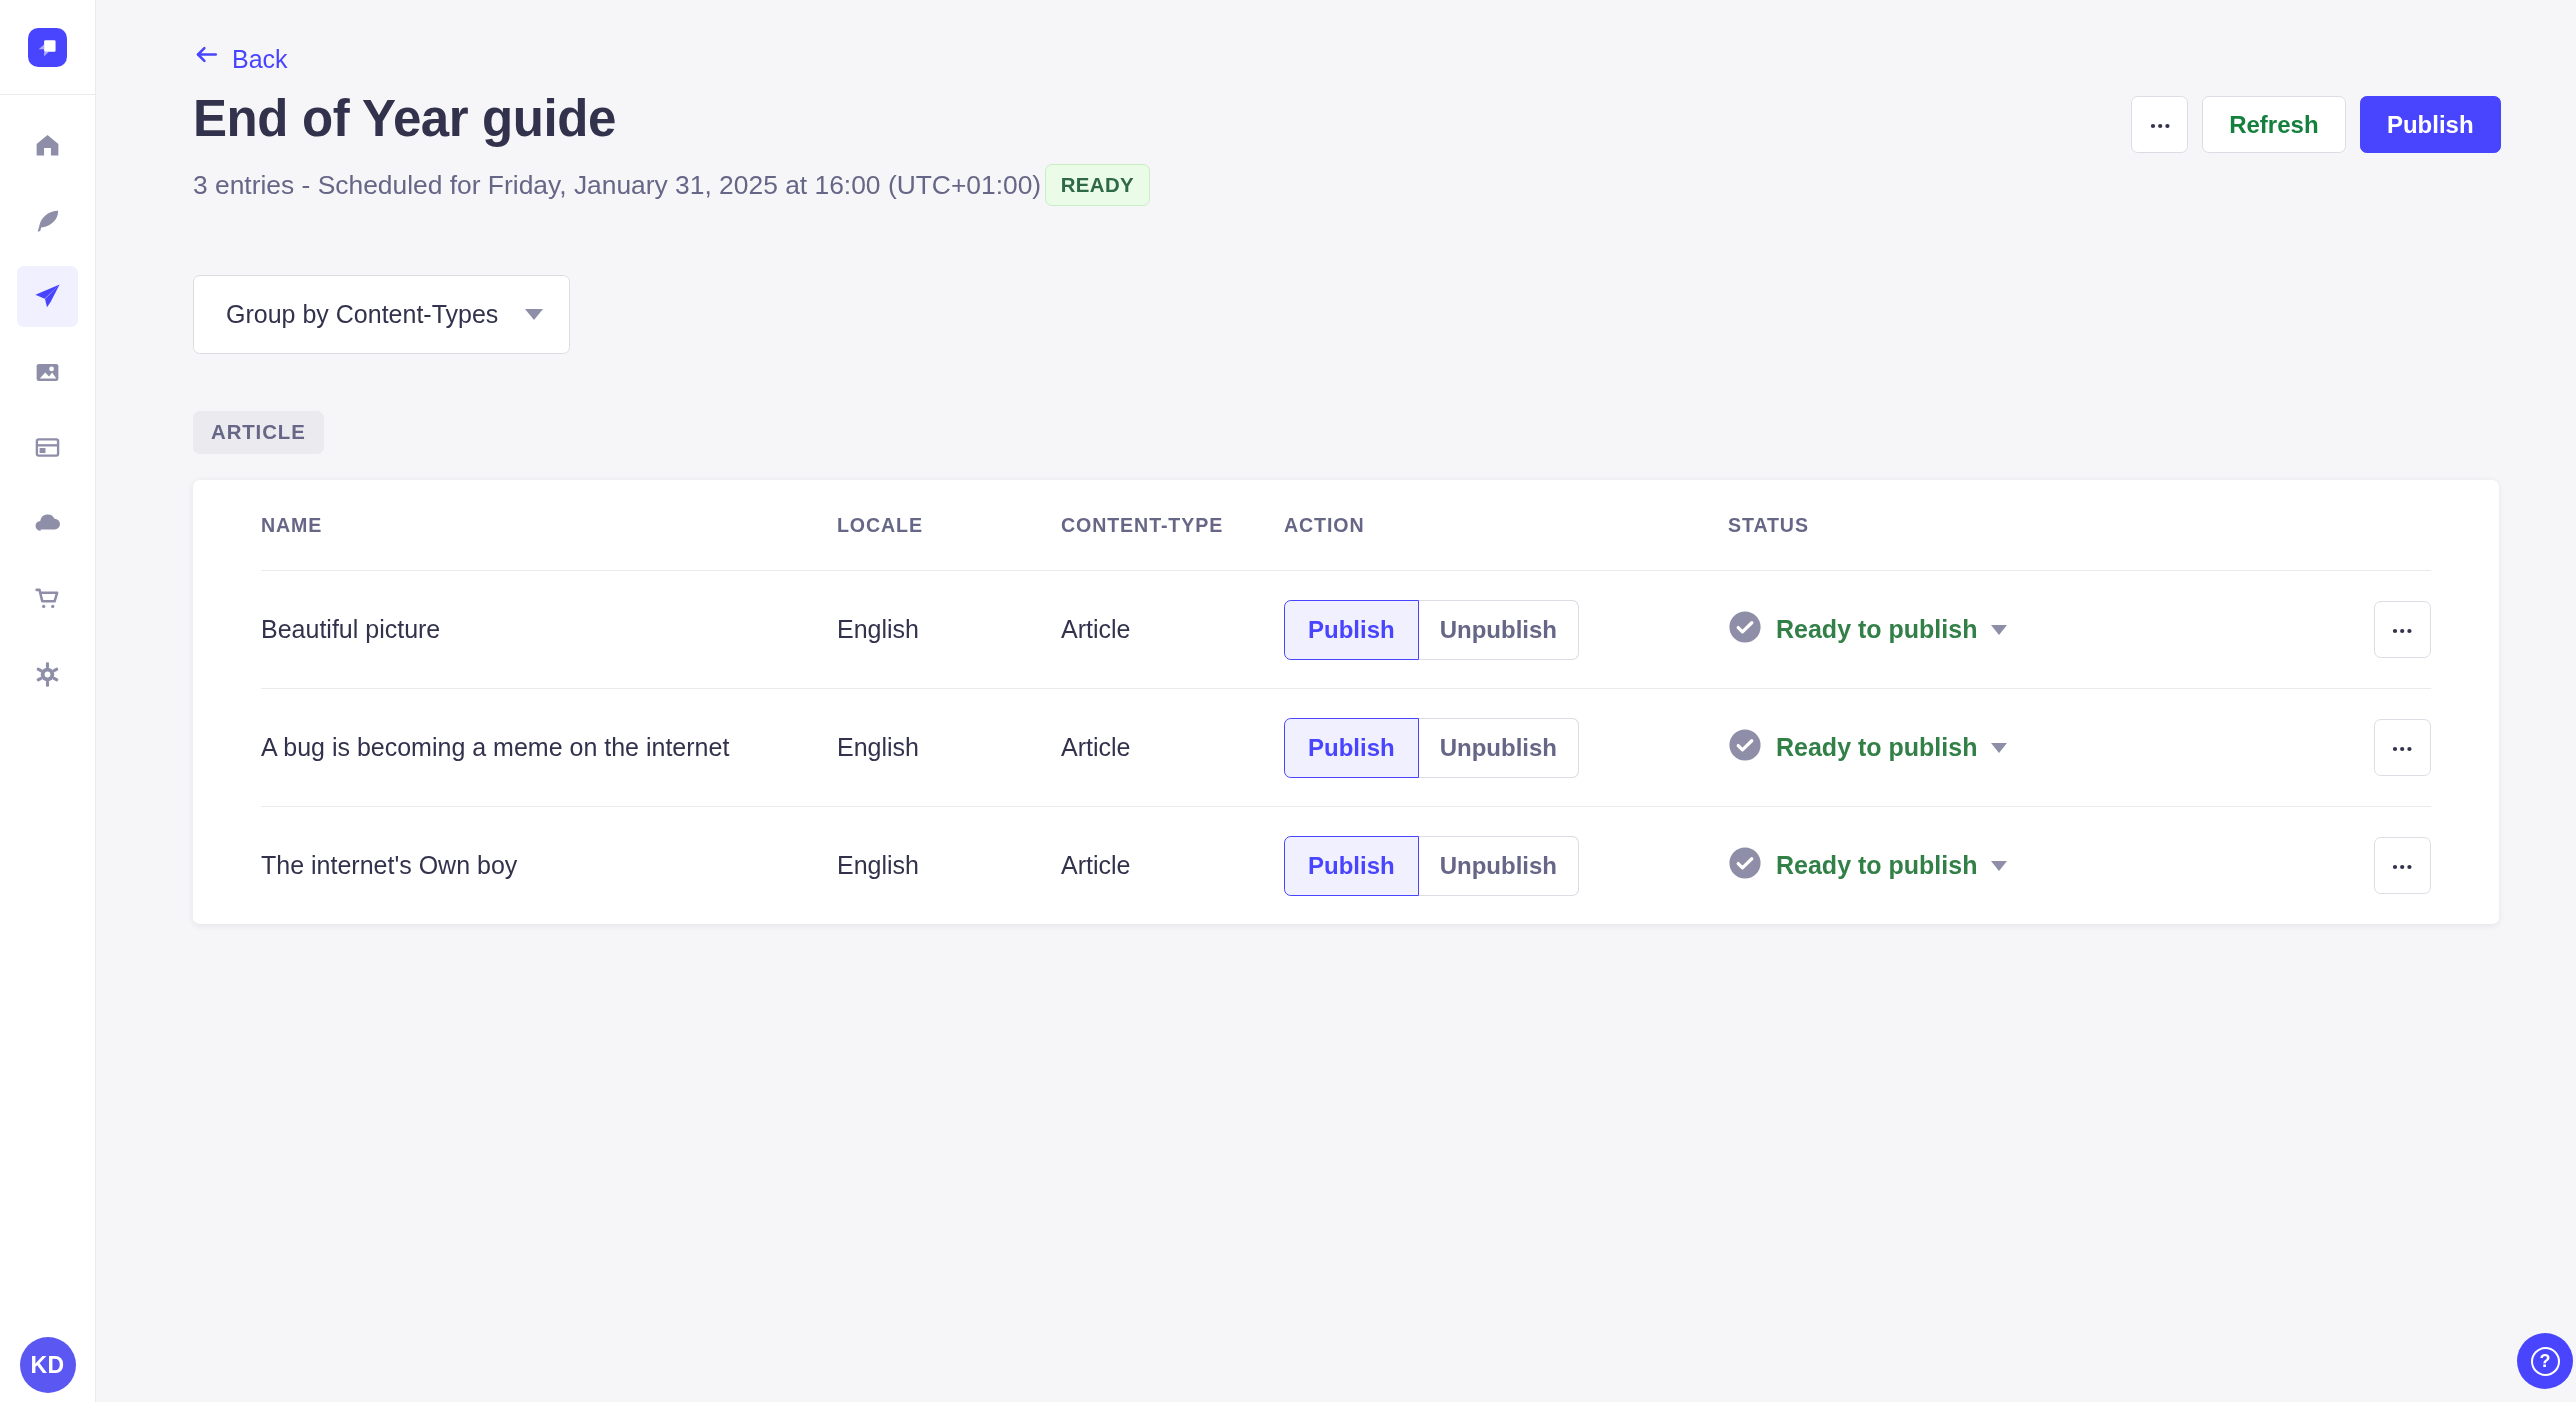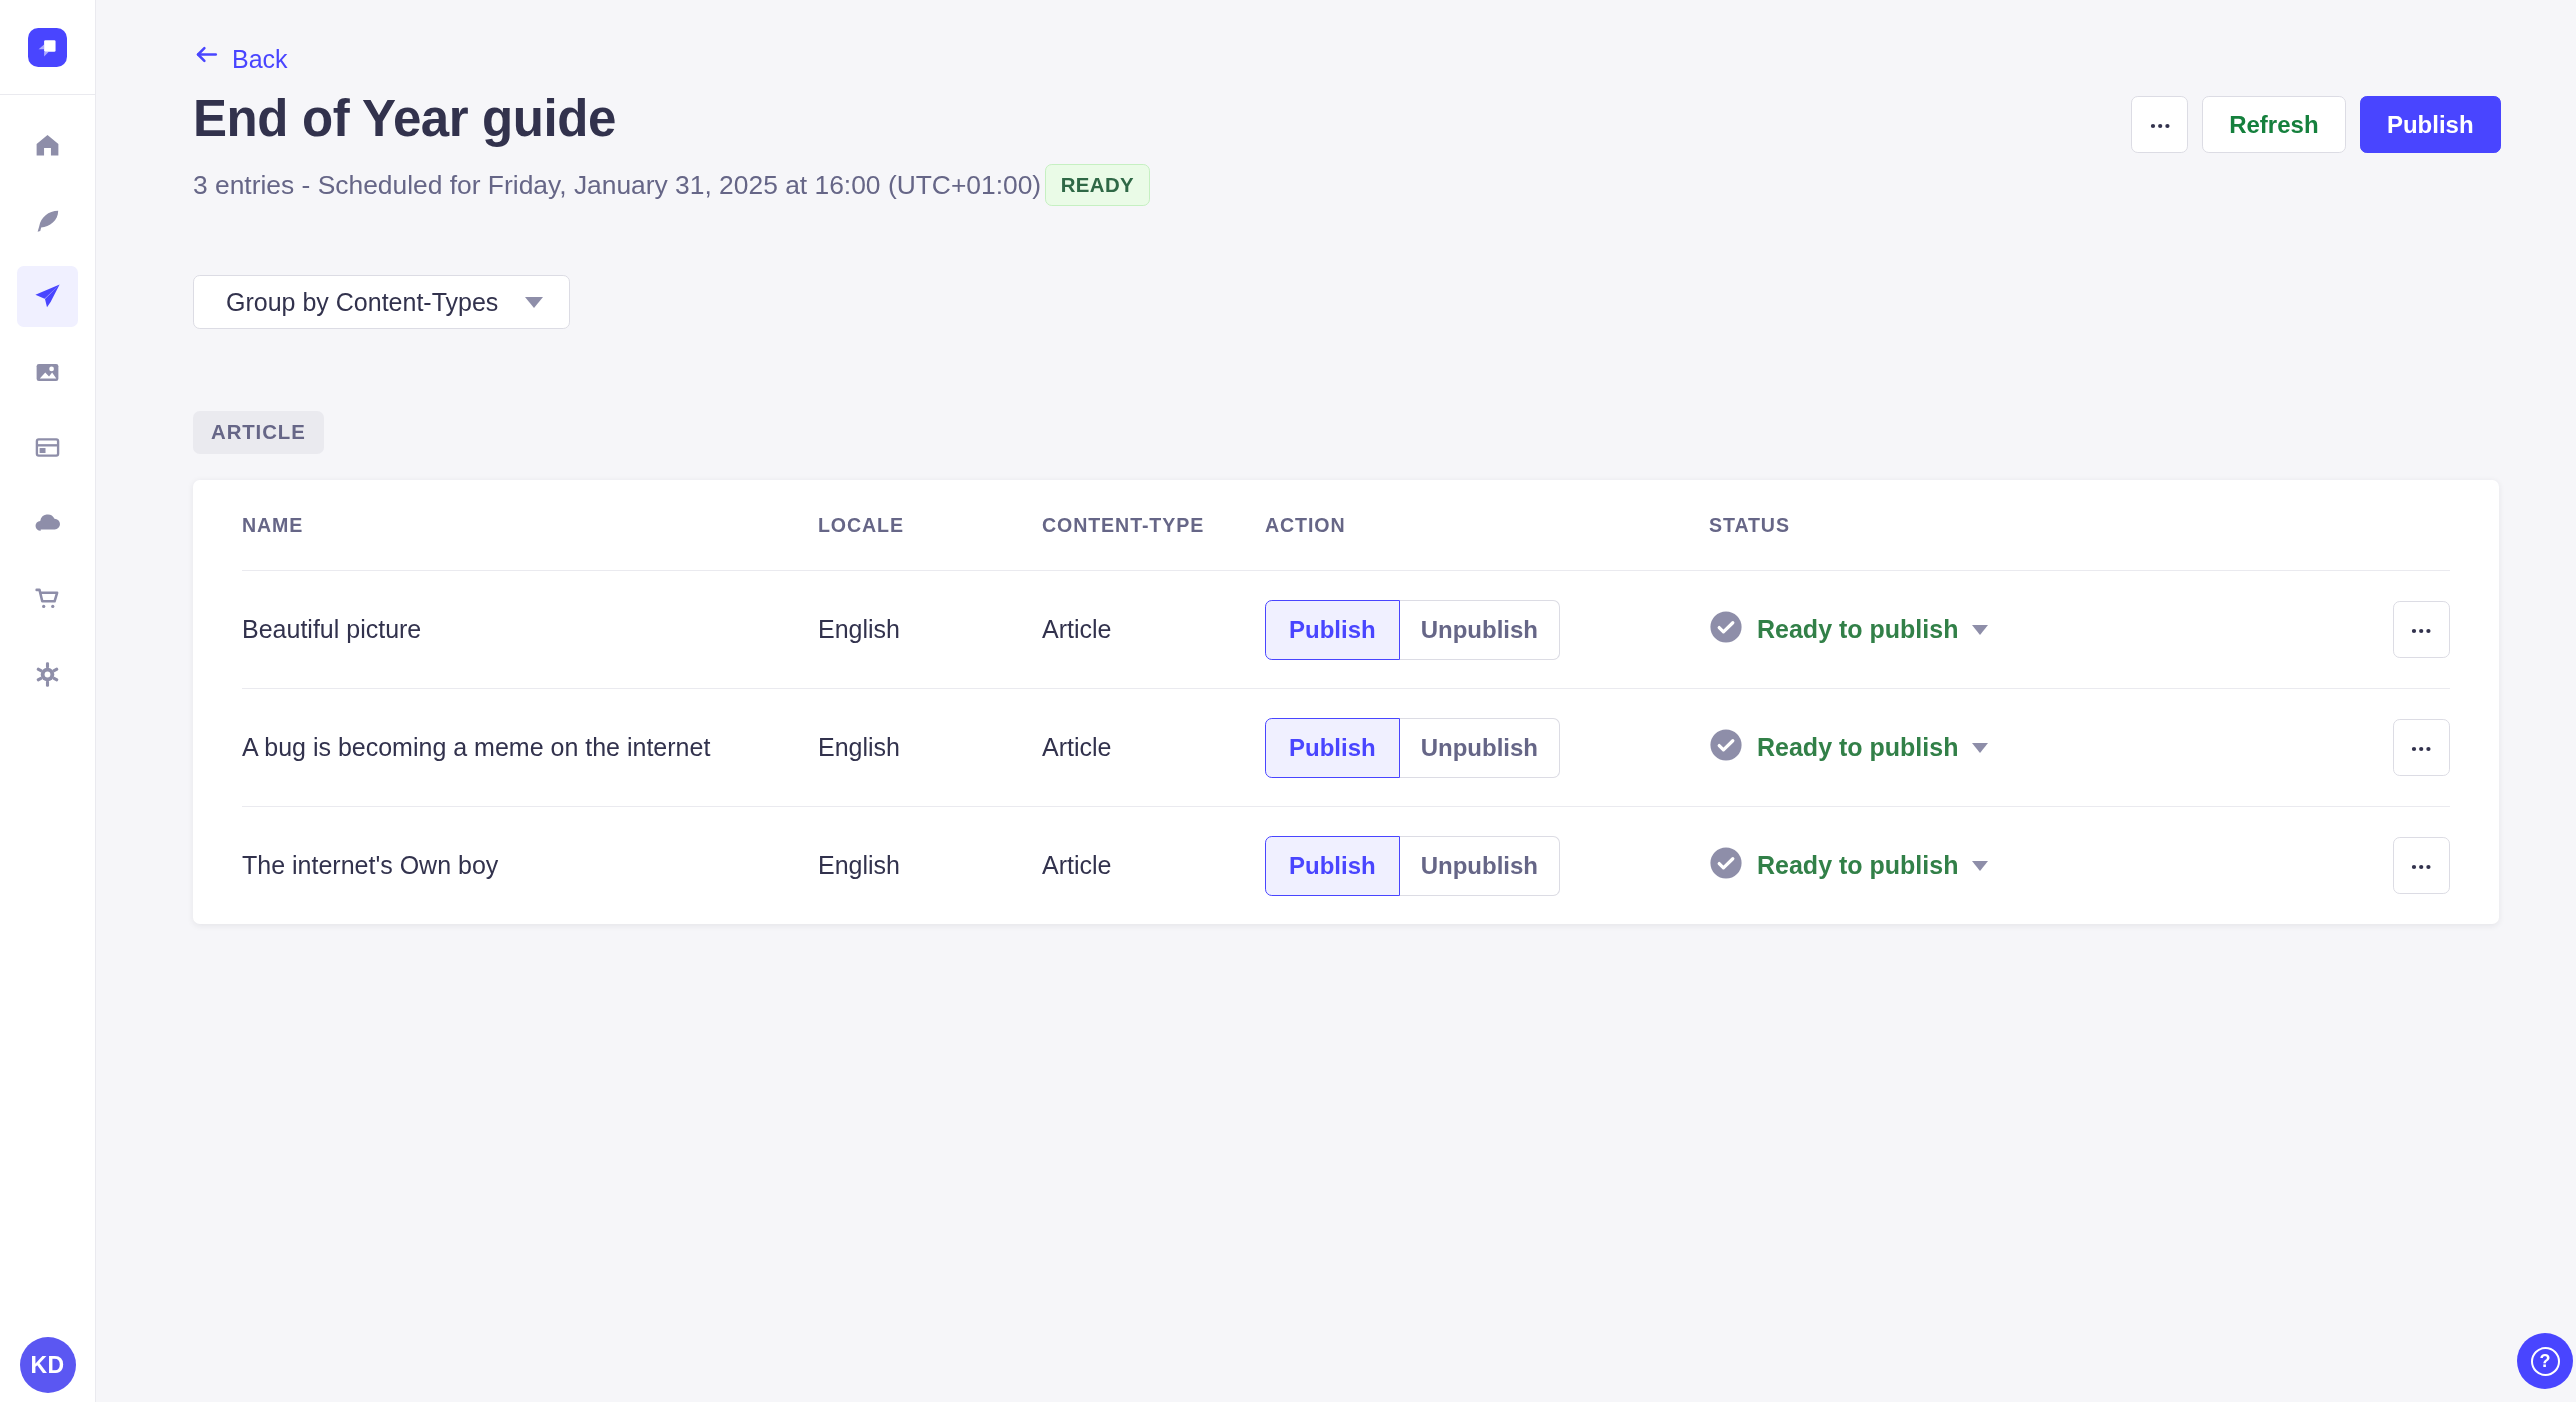--- a/index.html
+++ b/index.html
@@ -73,21 +73,21 @@
     font-size:24px; font-weight:700;
     display:inline-flex; align-items:center; justify-content:center;
     cursor:pointer;
   }
   .btn-secondary { background:#fff; border:0.9px solid #dcdce4; color:#15803d; }
   .btn-primary { background:#4945ff; border:0.9px solid #4945ff; color:#fff; }
 
   
   .group-select {
     position:absolute; left:193px; top:275px;
-    width:377px; height:54px; border-radius:6.8px;
+    width:377px; height:79px; border-radius:6.8px;
     background:#fff; border:0.9px solid #dcdce4;
     display:flex; align-items:center; justify-content:space-between;
     padding:0 25.6px 0 32px; cursor:pointer;
   }
   .group-select .label { font-size:25px; color:#32324d; }
   .caret {
     width:0; height:0;
     border-left:9.4px solid transparent; border-right:9.4px solid transparent;
     border-top:11px solid #8e8ea9;
   }
@@ -98,21 +98,21 @@
     background:#eaeaef; color:#666687;
     font-size:20.4px; font-weight:700; letter-spacing:0.9px;
     padding:10.2px 18px; border-radius:6.8px;
   }
 
   
   .card {
     position:absolute; left:193px; top:480px; width:2306px;
     background:#fff; border-radius:6.8px;
     box-shadow:0 1.7px 6.8px rgba(33,33,52,0.08);
-    padding:0 49px; overflow:hidden;
+    padding:0 68px; overflow:hidden;
   }
   .t-head, .t-row {
     display:grid;
     grid-template-columns:576px 224px 223px 444px 1fr 57px;
     align-items:center;
   }
   .t-head { height:90px; }
   .t-row { height:118px; border-top:0.9px solid #eaeaef; }
   .th {
     font-size:19.6px; font-weight:700; color:#666687; letter-spacing:0.9px;

